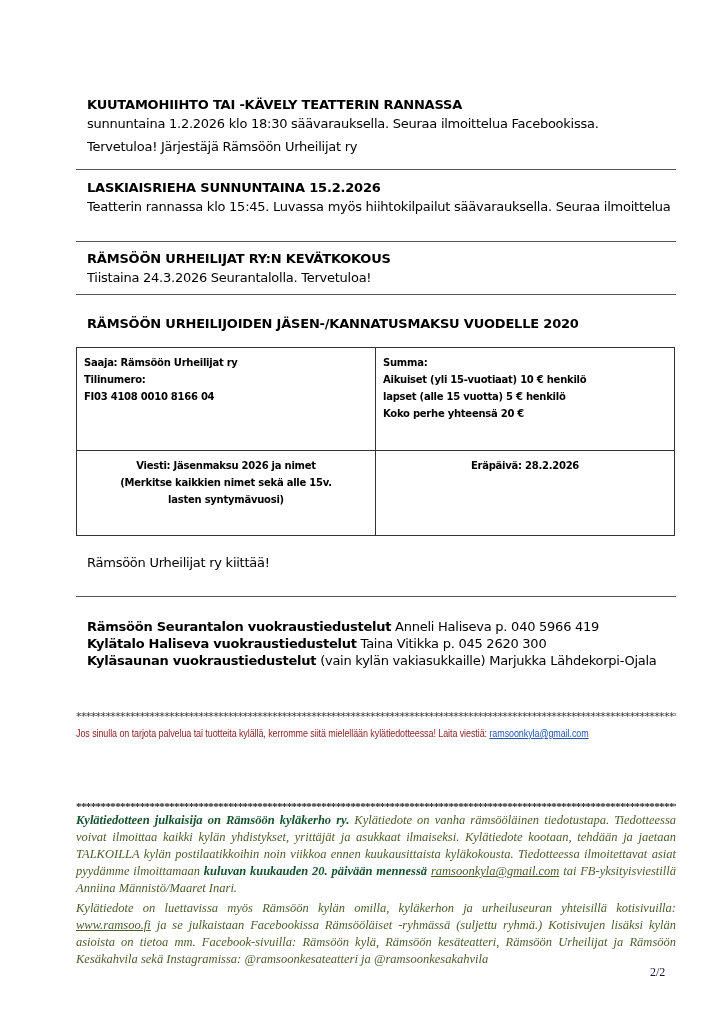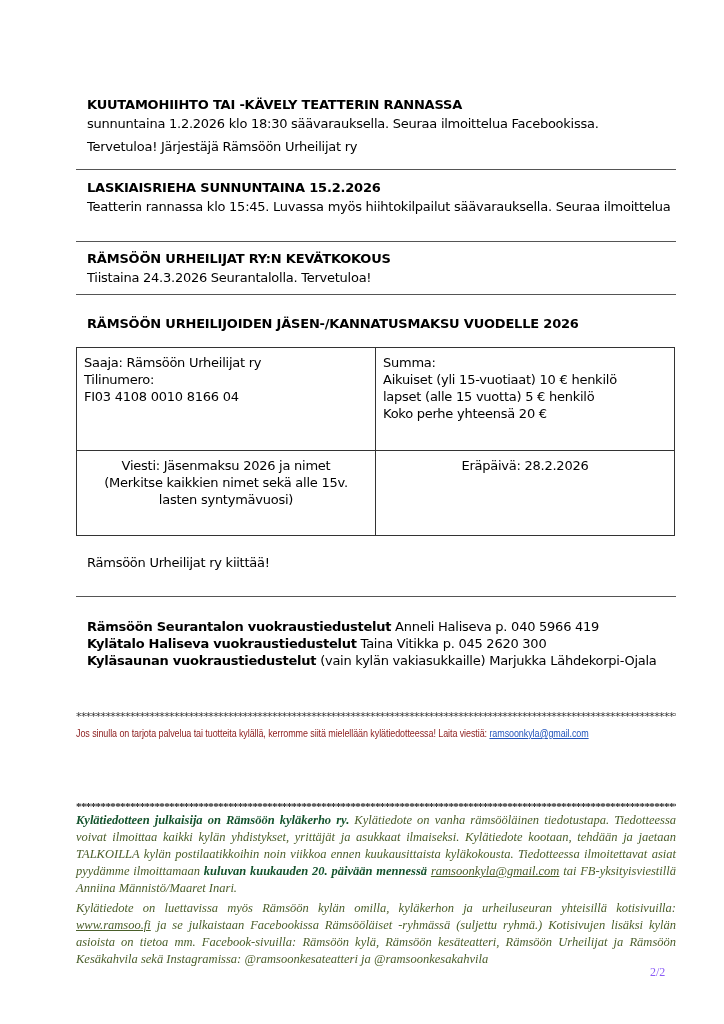--- a/index.html
+++ b/index.html
@@ -5,32 +5,32 @@
   html, body { margin:0; padding:0; background:#ffffff; }
   body { width:724px; height:1024px; position:relative; overflow:hidden; color:#000; }
   .page { position:absolute; left:0; top:0; width:724px; height:1024px; }
   .sans { font-family: "DejaVu Sans", sans-serif; }
   .serif { font-family: "Liberation Serif", serif; }
   .blk { position:absolute; left:76px; width:600px;margin-left:11px; }
   .h { font-weight:bold; font-size:13px; letter-spacing:-0.2px; line-height:18px; }
   .t { font-size:13px; line-height:19px; letter-spacing:-0.25px; }
   .rule { position:absolute; left:76px; width:600px; height:0; border-top:1px solid #555; }
   table.pay { position:absolute; left:76px; top:347px; width:599px; border-collapse:collapse; }
-  table.pay td { border:1px solid #333; vertical-align:top; padding:6px 7px; font-size:13px; line-height:17px; letter-spacing:-0.25px; }
+  table.pay td { border:1px solid #333; vertical-align:top; padding:6px 7px; font-size:10px; line-height:17px; letter-spacing:-0.25px;font-weight:bold; }
   .c1 { width:284px; }
   .r1 td { height:90px; }
   .r2 td { height:72px;text-align:center; }
   a.link { color:#1155cc; text-decoration:underline; }
   .stars { position:absolute; left:76px; width:600px; overflow:hidden; white-space:nowrap; font-size:11px; line-height:12px; letter-spacing:-0.6px; color:#333; }
   .red { position:absolute; left:76px; top:727px; width:610px; font-family:"Liberation Sans", sans-serif; font-size:11.5px; color:#8b1a1a; transform:scaleX(0.78); transform-origin:left top; white-space:nowrap; width:790px; letter-spacing:-0.1px;}
   .red a { color:#2255bb; text-decoration:underline; }
   .green { position:absolute; left:76px; width:600px; font-family:"Liberation Serif", serif; font-style:italic; font-size:12.5px; line-height:17px; color:#4a5e2a; text-align:justify; }
   .green b { font-weight:bold; color:#14532d; }
   .green a { color:#4a5e2a; text-decoration:underline; }
-  .pagenum { position:absolute; left:650px; top:965px; font-family:"Liberation Serif", serif; font-size:12px; color:#8b5cf6; }
+  .pagenum { position:absolute; left:650px; top:965px; font-family:"Liberation Serif", serif; font-size:12px; color:#0f172a; }
 </style>
 </head>
 <body>
 
 <div class="page">
 
   <div class="blk sans" style="top:96px;">
     <div class="h">KUUTAMOHIIHTO TAI -KÄVELY TEATTERIN RANNASSA</div>
     <div class="t">sunnuntaina 1.2.2026 klo 18:30 säävarauksella. Seuraa ilmoittelua Facebookissa.</div>
     <div class="t" style="margin-top:4px;">Tervetuloa! Järjestäjä Rämsöön Urheilijat ry</div>
@@ -42,21 +42,21 @@
     <div class="t">Teatterin rannassa klo 15:45. Luvassa myös hiihtokilpailut säävarauksella. Seuraa ilmoittelua</div>
   </div>
   <div class="rule" style="top:241px;"></div>
 
   <div class="blk sans" style="top:250px;">
     <div class="h">RÄMSÖÖN URHEILIJAT RY:N KEVÄTKOKOUS</div>
     <div class="t">Tiistaina 24.3.2026 Seurantalolla. Tervetuloa!</div>
   </div>
   <div class="rule" style="top:294px;"></div>
 
-  <div class="blk sans h" style="top:315px;">RÄMSÖÖN URHEILIJOIDEN JÄSEN-/KANNATUSMAKSU VUODELLE 2026</div>
+  <div class="blk sans h" style="top:315px;">RÄMSÖÖN URHEILIJOIDEN JÄSEN-/KANNATUSMAKSU VUODELLE 2020</div>
 
   <table class="pay sans">
     <tbody>
         <tr class="r1">
       <td class="c1">
         <div>Saaja: Rämsöön Urheilijat ry</div>
         <div>Tilinumero:</div>
         <div>FI03 4108 0010 8166 04</div>
       </td>
       <td>

